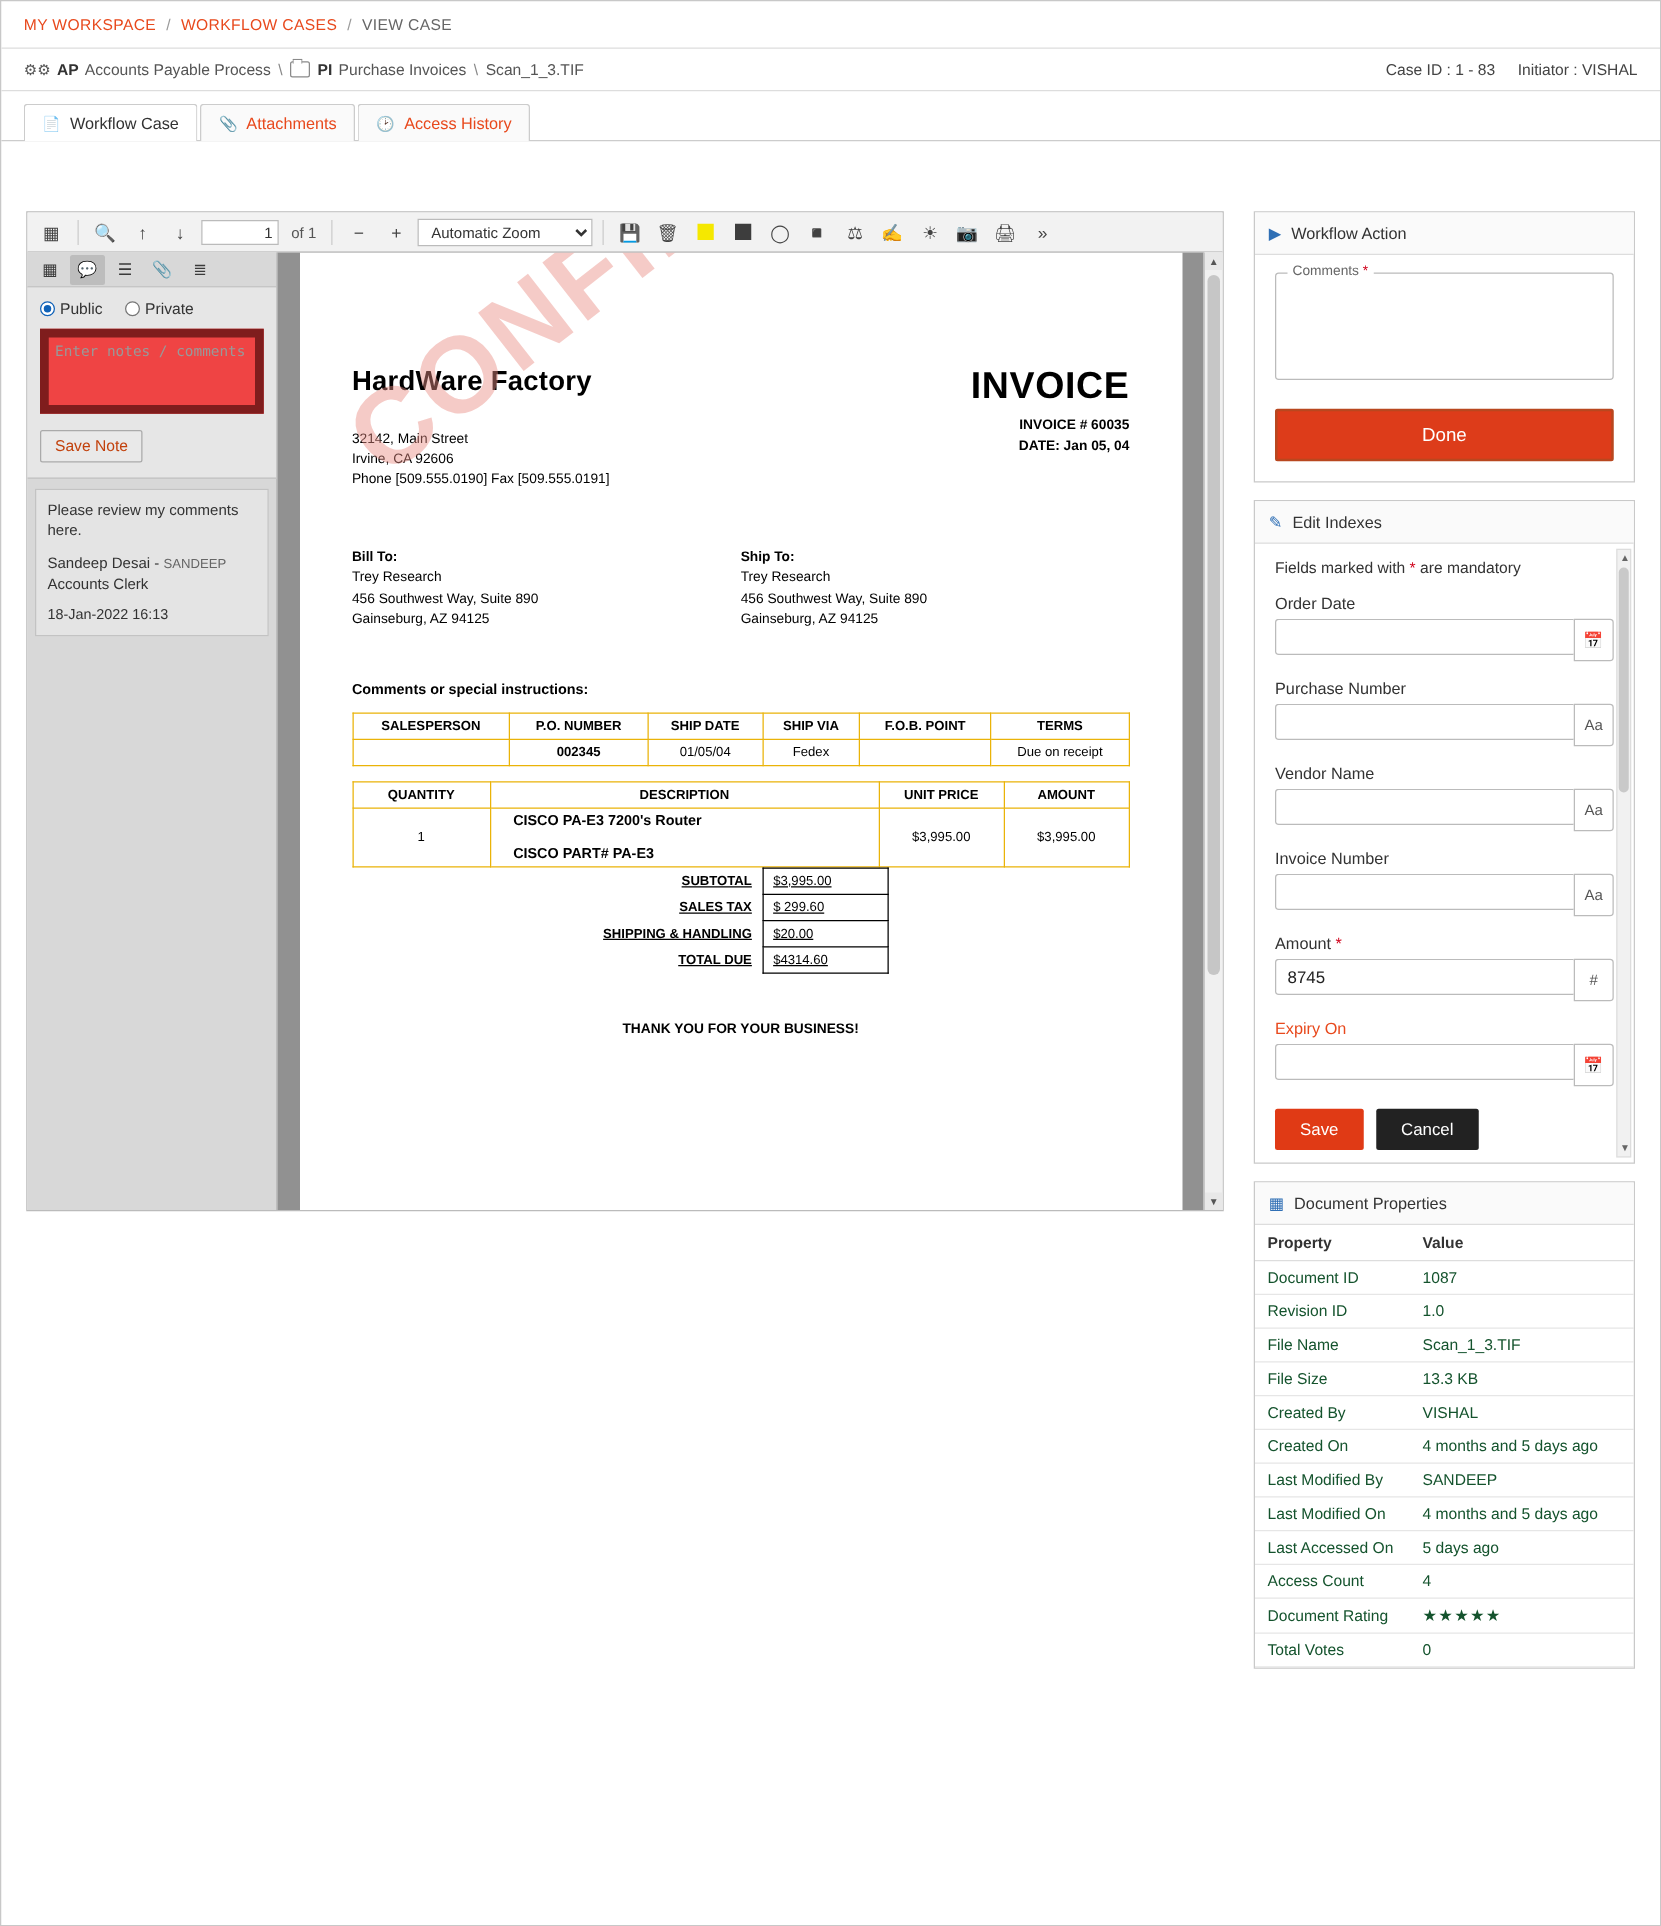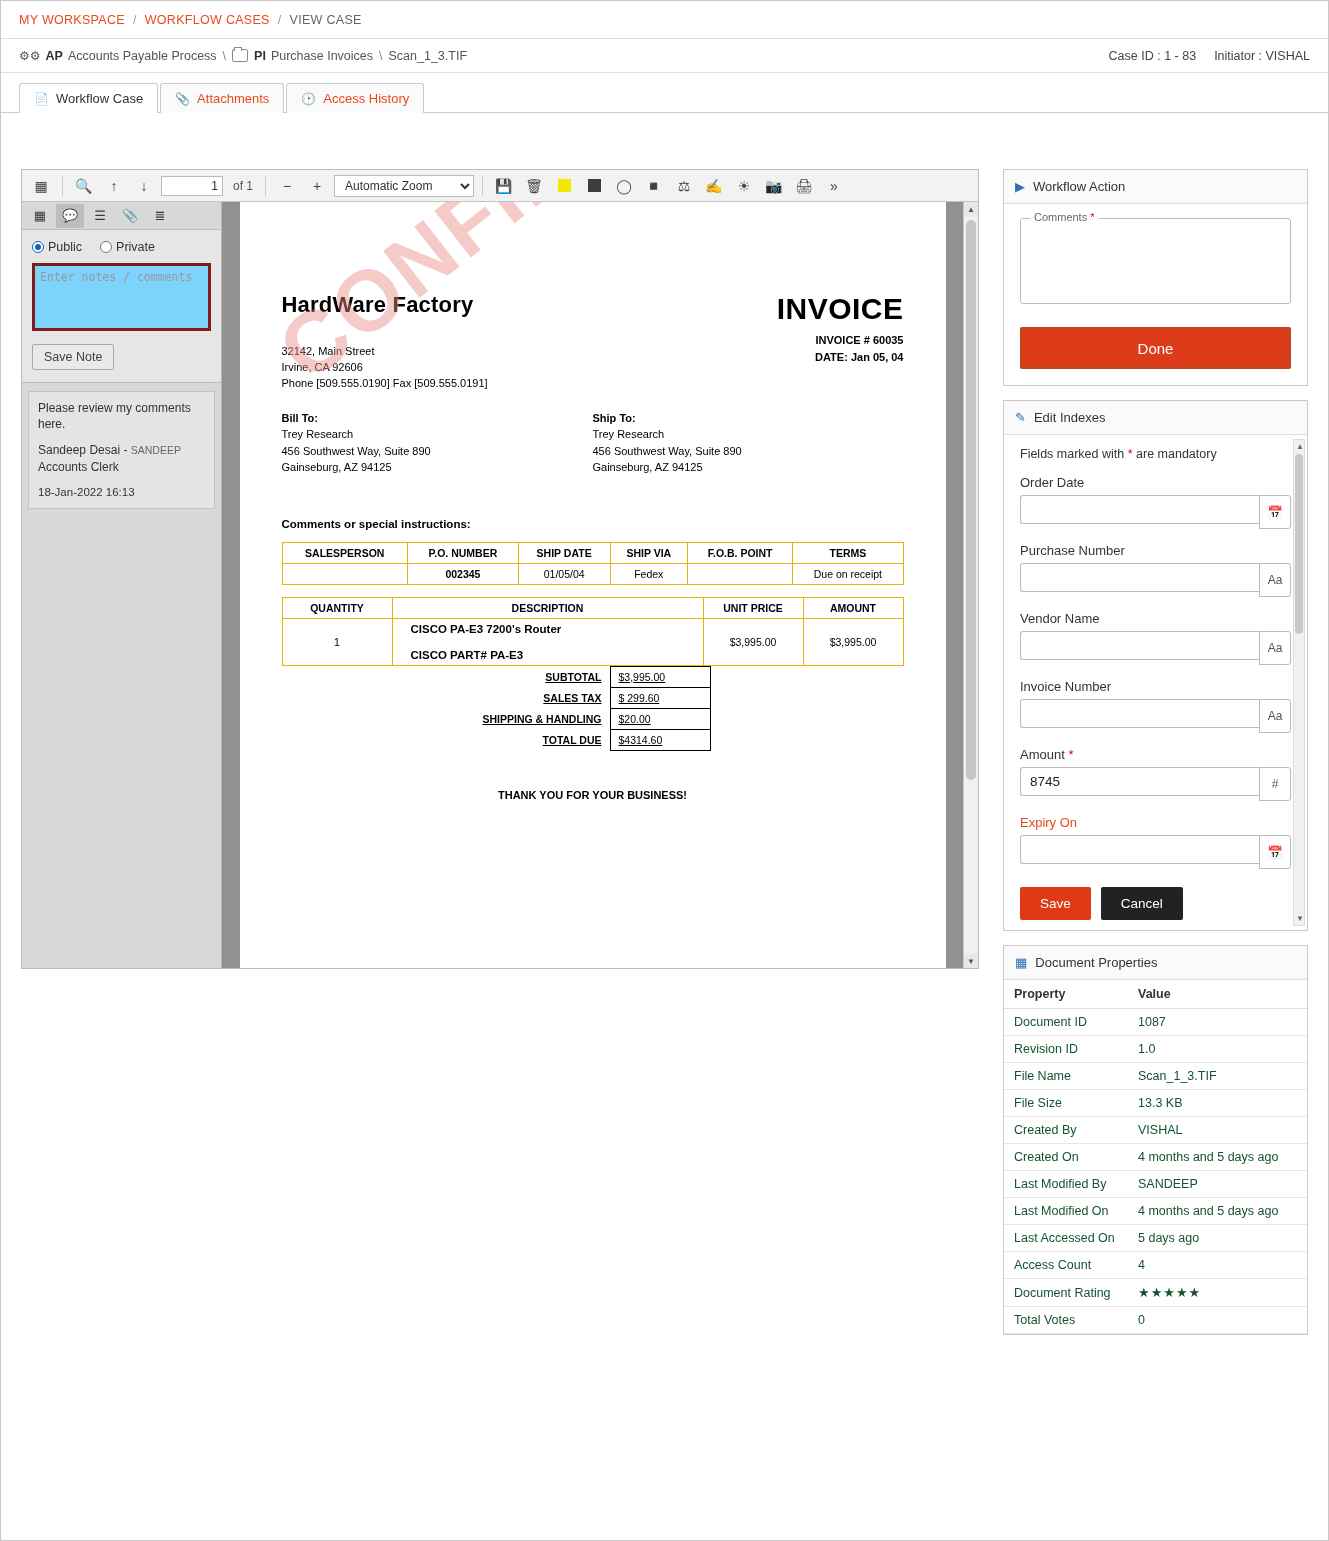--- a/index.html
+++ b/index.html
@@ -156,30 +156,30 @@
     border: 1px solid #777; background: #fff; display: inline-block;
     vertical-align: -2px; margin-right: 4px; position: relative;
   }
   .radio.on { border-color: #1062b8; }
   .radio.on:after {
     content: ""; position: absolute; left: 2px; top: 2px;
     width: 6px; height: 6px; border-radius: 50%; background: #1062b8;
   }
   .note-textarea {
     width: 100%; height: 68px; resize: none;
-    border: 3px solid #7f1d1d; background: #7dd3fc;
+    border: 7px solid #7f1d1d; background: #ef4444;
     font-family: "DejaVu Sans Mono", monospace; font-size: 11.5px; color: #333;
     padding: 4px 5px;
   }
   .note-textarea::placeholder { color: #999; }
   .save-note-btn {
     margin-top: 10px;
     background: #e9e9e9; border: 1px solid #aaa;
     padding: 5px 11px; font-size: 12.5px; cursor: pointer;
-    color: #404040; border-radius: 2px;
+    color: #c2410c; border-radius: 2px;
     font-family: "Liberation Sans", sans-serif;
   }
   .comment-card {
     margin: 8px 6px; padding: 8px 9px;
     background: #e4e4e4; border: 1px solid #c3c3c3;
     font-size: 12px; color: #333; line-height: 1.35;
   }
   .comment-card .c-text { margin-bottom: 10px; }
   .comment-card .c-author { margin-bottom: 10px; }
   .comment-card .c-author .small { font-size: 10.5px; color: #666; }
@@ -222,21 +222,21 @@
     transform-origin: left top;
     letter-spacing: 3px;
     pointer-events: none;
     white-space: nowrap;
   }
   .inv-head { display: flex; justify-content: space-between; align-items: flex-start; }
   .inv-company { font-size: 22px; font-weight: bold; letter-spacing: .2px; }
   .inv-title { font-size: 30px; font-weight: bold; letter-spacing: .5px; }
   .inv-addr { margin-top: 18px; font-size: 11px; line-height: 1.45; }
   .inv-meta { text-align: right; font-size: 11px; font-weight: bold; line-height: 1.5; margin-top: 6px;}
-  .row2 { display: flex; margin-top: 18px; font-size: 11px; line-height: 1.5; }
+  .row2 { display: flex; margin-top: 46px; font-size: 11px; line-height: 1.5; }
   .row2 .col { width: 50%; }
   .row2 b { font-size: 11px; }
   .comments-label { margin-top: 42px; font-size: 11.5px; font-weight: bold; }
   table.inv-t { width: 100%; border-collapse: collapse; margin-top: 12px; font-size: 10.5px; }
   table.inv-t th, table.inv-t td {
     border: 1px solid #eab308; padding: 4px 5px; text-align: center;
   }
   table.inv-t th { font-weight: bold; font-size: 10.5px; }
   .items-t { margin-top: 22px; }
   .items-t td.desc { text-align: left; font-weight: bold; font-size: 11.5px; padding-left: 18px; }

